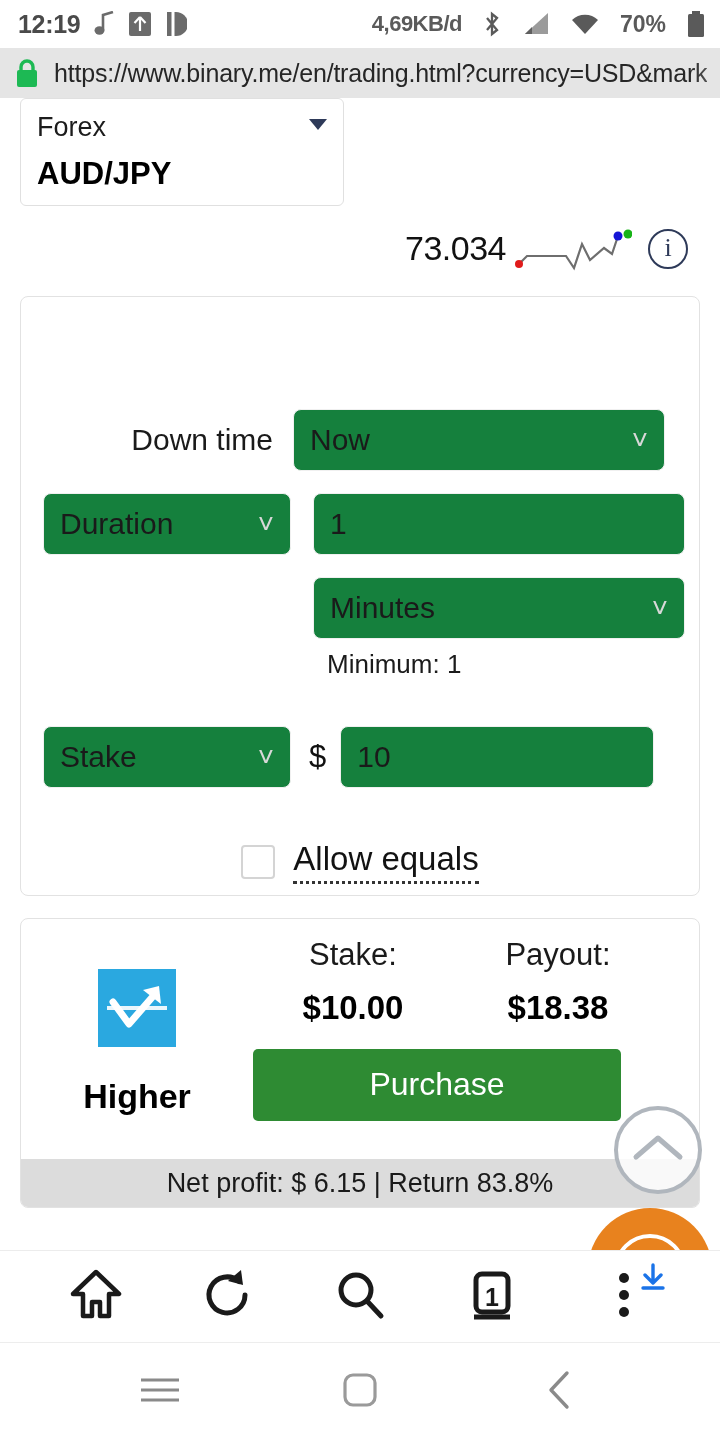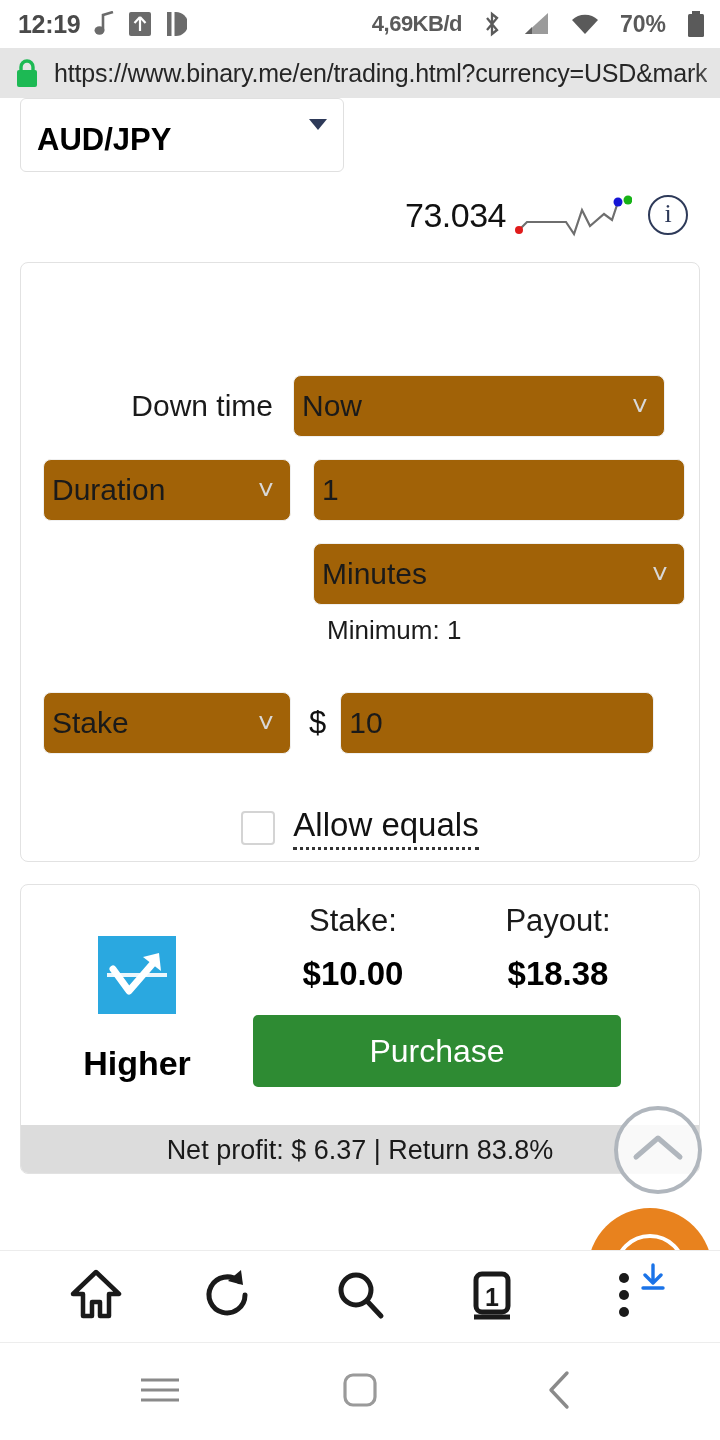--- a/index.html
+++ b/index.html
@@ -83,23 +83,23 @@
   .formcard { height: 600px; padding-top: 112px; }
 
   .frow { display: flex; align-items: center; margin-bottom: 22px; }
 
   .flabel {
     width: 272px; text-align: right; padding-right: 20px;
     font-size: 30px; color: #1a1a1a;
   }
 
   .fieldbox {
-    border: 1px solid #f0f0f0; border-radius: 8px; background: #a16207;
+    border: 1px solid #f0f0f0; border-radius: 8px; background: #15803d;
     height: 62px; display: flex; align-items: center;
-    padding: 0 8px; font-size: 30px; color: #1a1a1a;
+    padding: 0 16px; font-size: 30px; color: #1a1a1a;
     position: relative;
   }
   .fieldbox.wide { width: 372px; }
   .fieldbox.sel { width: 248px; margin-left: 22px; }
   .fieldbox.stakeinput { width: 314px; }
   .chev {
     position: absolute; right: 16px; top: 50%; transform: translateY(-50%);
     color: #d8d8d8; font-size: 28px; line-height: 1; font-weight: 300;
   }
   .spacer-left { width: 270px; }
@@ -257,20 +257,21 @@
       <rect x="3" y="12" width="20" height="17" rx="2" fill="#1db954"></rect>
     </svg>
   </span>
   <span class="url-text">https://www.binary.me/en/trading.html?currency=USD&amp;mark</span>
 </div>
 
 <div class="page">
 
   <div class="topbar">
     <div class="sel-card sel-market">
+      <div class="sel-label">Forex</div>
       <div class="sel-value">AUD/JPY</div>
       <span class="caret-down"></span>
     </div>
   </div>
 
   <div class="spotrow">
     <span class="spot-price">73.034</span>
     <span class="ico">
       <svg width="118" height="46" viewBox="0 0 118 46">
         <polyline points="5,38 13,30 52,30 60,42 68,18 76,34 90,22 98,28 104,10" fill="none" stroke="#6e6e6e" stroke-width="2.2"></polyline>
@@ -346,21 +347,21 @@
           <div class="bh bh1">Stake:</div>
           <div class="bh bh2">Payout:</div>
         </div>
         <div class="buy-heads">
           <div class="bv bh1">$10.00</div>
           <div class="bv bh2">$18.38</div>
         </div>
         <button class="purchase-btn">Purchase</button>
       </div>
     </div>
-    <div class="netprofit">Net profit: $ 6.37 | Return 83.8%</div>
+    <div class="netprofit">Net profit: $ 6.15 | Return 83.8%</div>
   </div>
 
   <div class="scrolltop">
     <span>
       <svg width="52" height="34" viewBox="0 0 52 34">
           <polyline points="4,26 26,7 48,26" fill="none" stroke="#b0b6bd" stroke-width="5" stroke-linecap="round" stroke-linejoin="round"></polyline>
         </svg>
     </span>
   </div>
   <div class="help-fab">

